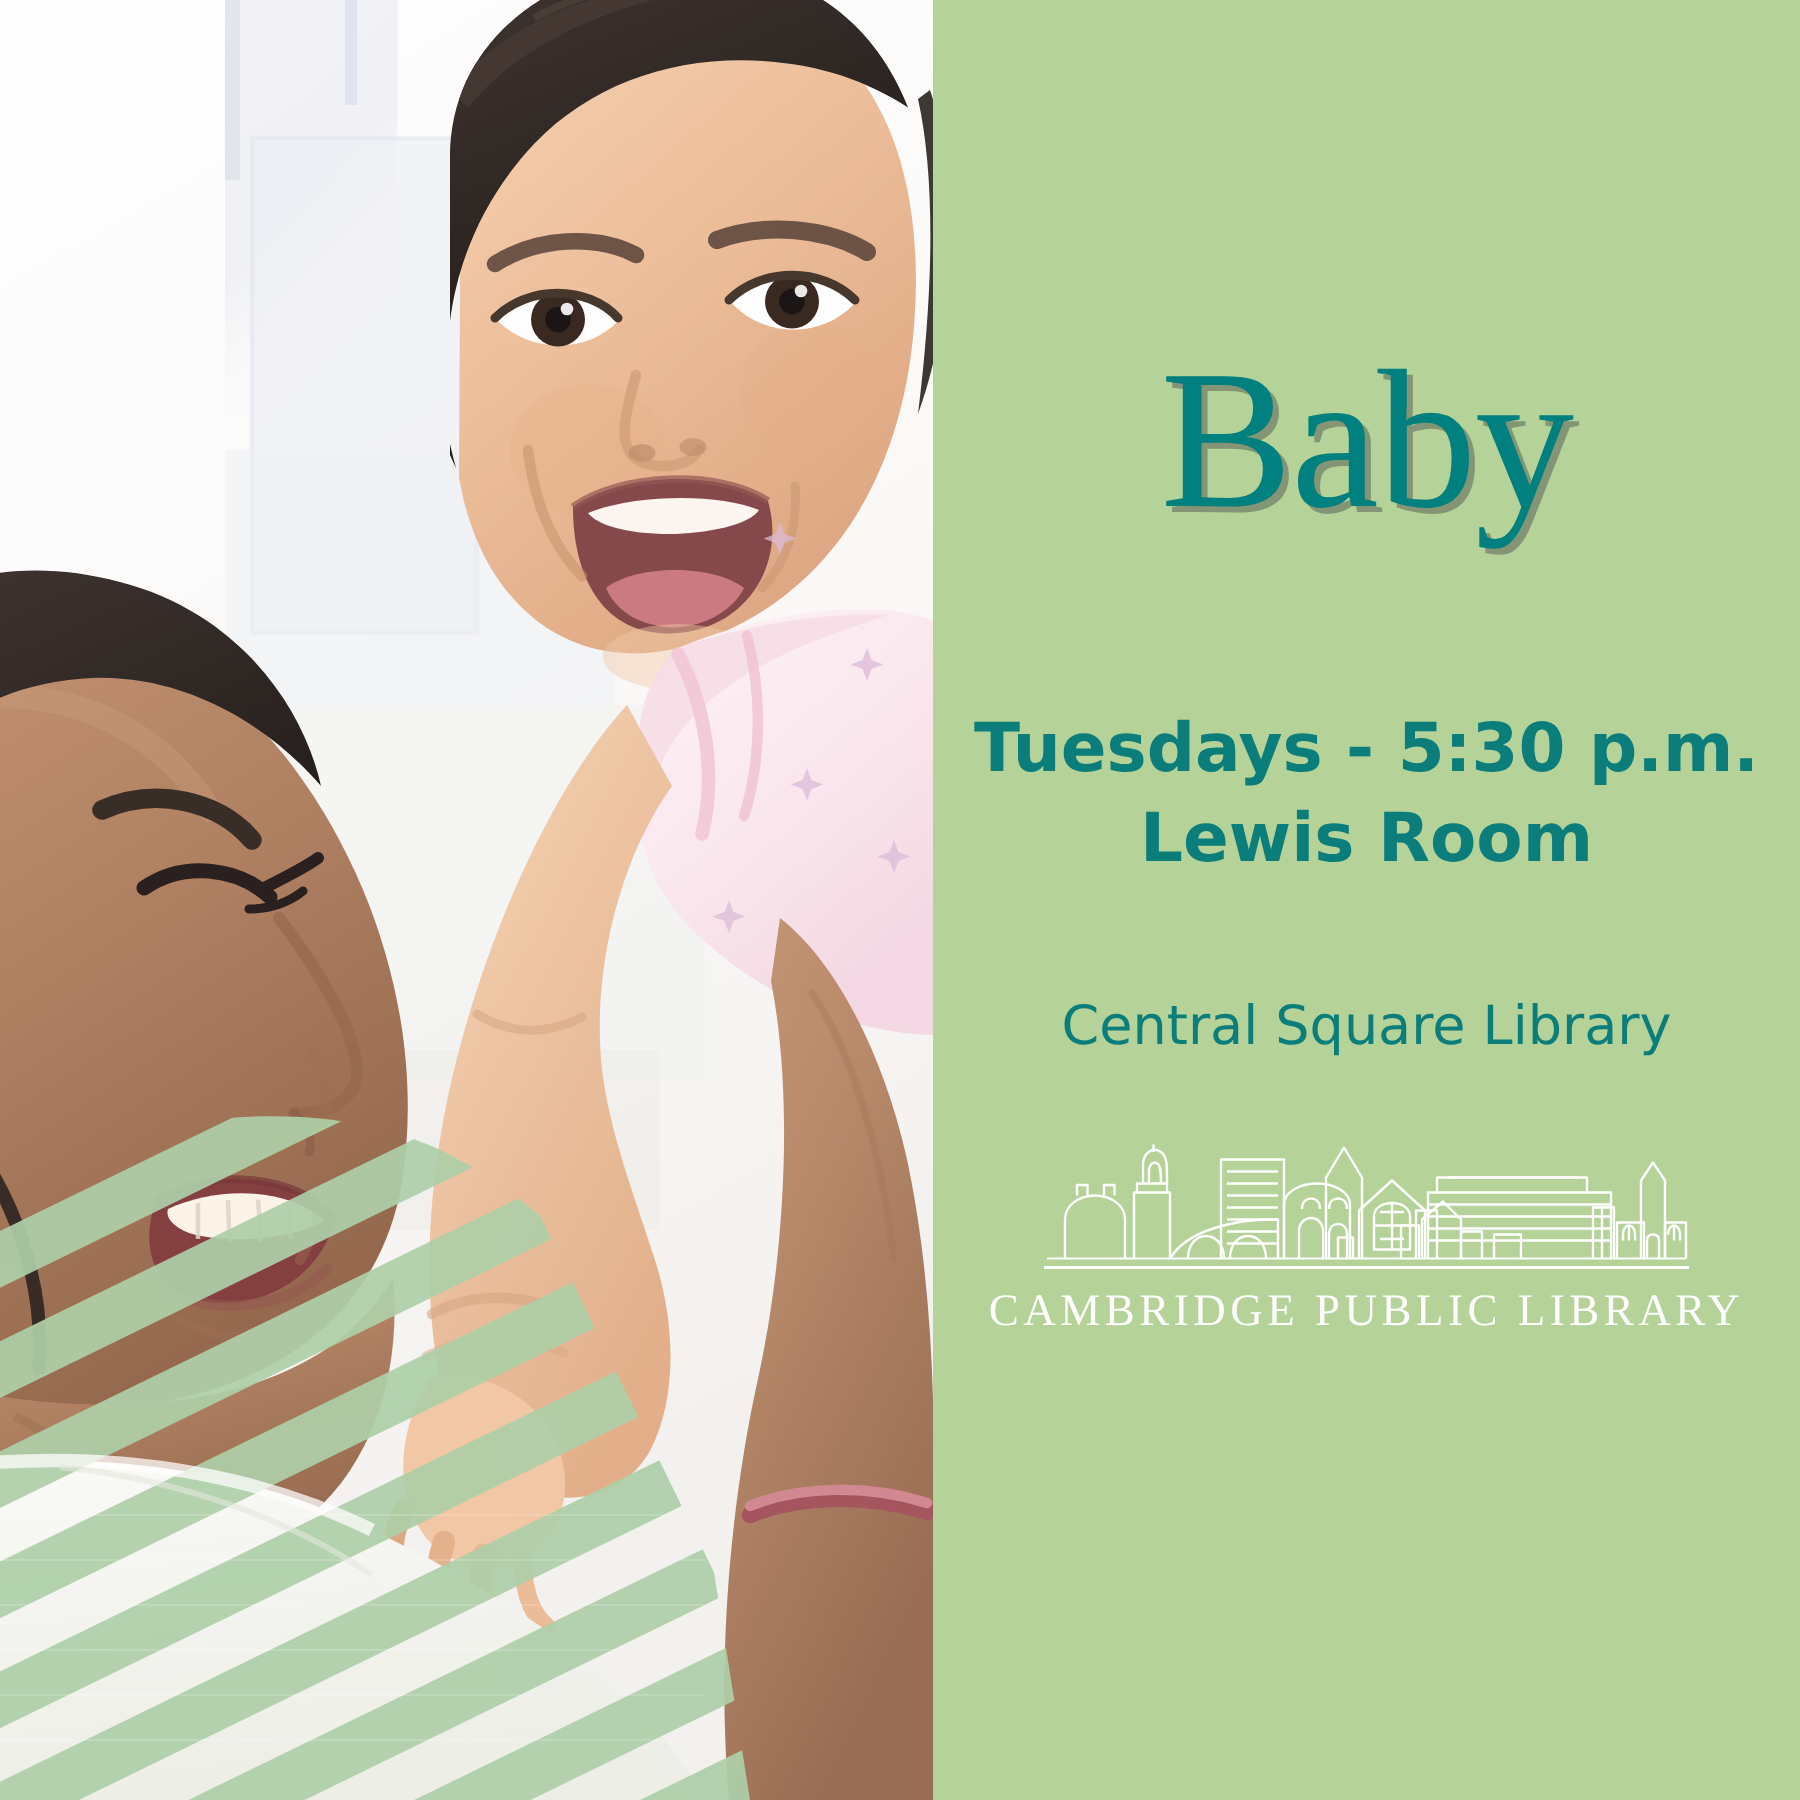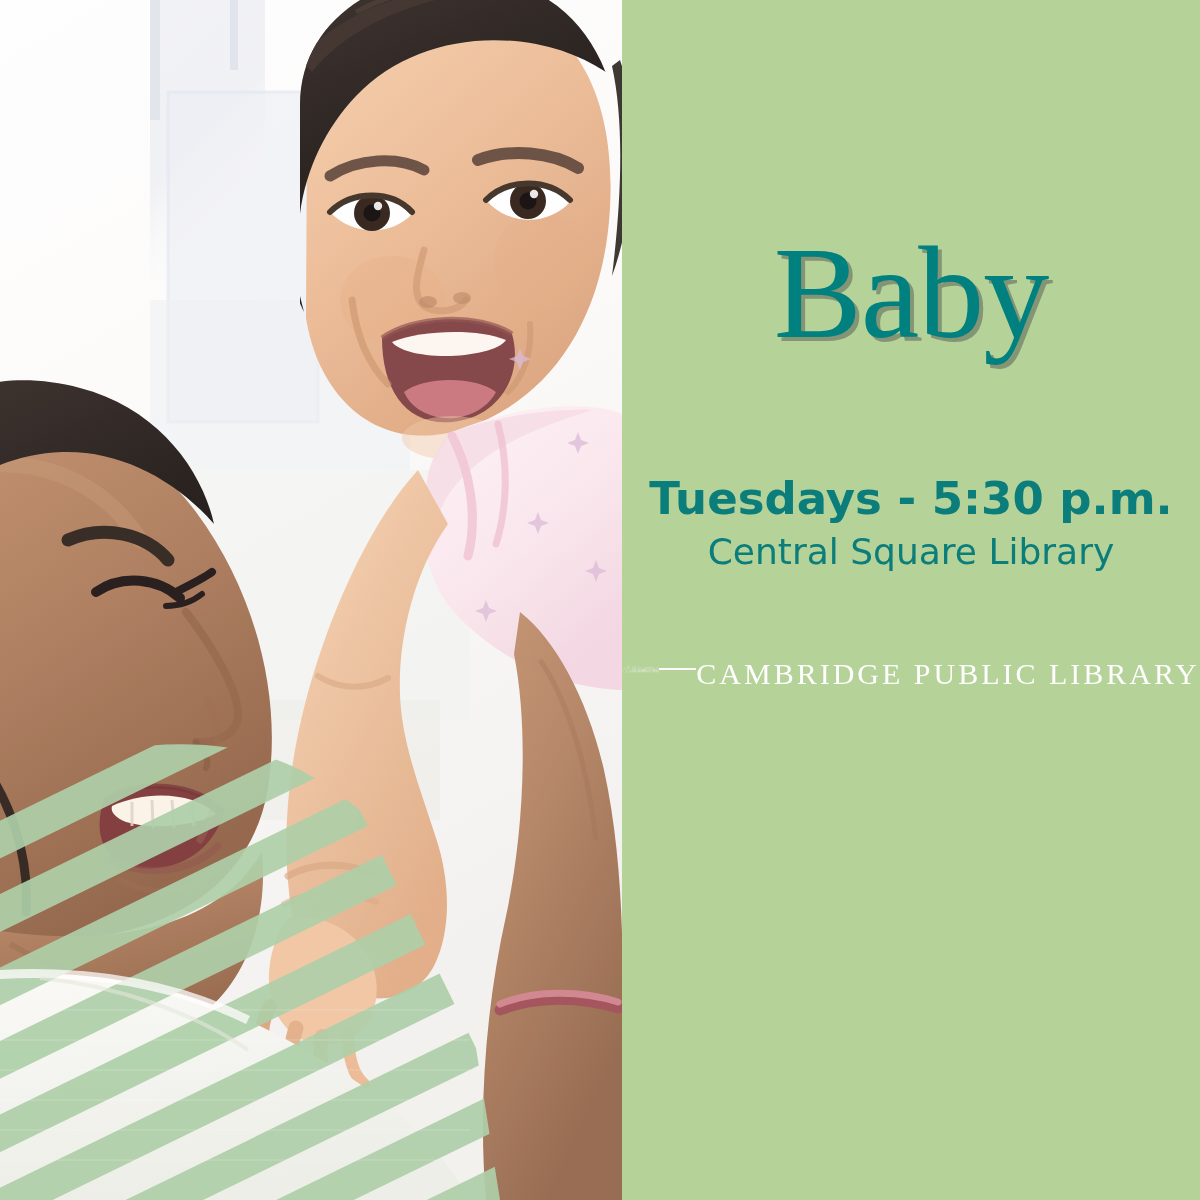--- a/index.html
+++ b/index.html
@@ -48,34 +48,35 @@
     font-family:"DejaVu Sans",sans-serif;
     color:#0b7d7b;
     font-size:45px;
     line-height:1.32;
     font-weight:700;
     white-space:nowrap;
   }
 
   .address-block{
     width:100%;text-align:center;
+    margin-top:74px;
   }
   .address-line{
     font-family:"DejaVu Sans",sans-serif;
     color:#0b7d7b;
     font-size:36px;
     line-height:1.30;
     font-weight:400;
     white-space:nowrap;
   }
 
   .logo-block{
     width:100%;
     margin-top:52px;
-    display:flex;flex-direction:row;align-items:center;justify-content:space-between;
+    display:flex;flex-direction:column;align-items:center;justify-content:space-between;
   }
   .skyline{display:block;width:430px;height:82px;}
   .logo-rule{
     width:430px;height:2px;background:#ffffff;margin-top:1px;
   }
   .logo-word{
     margin-top:11px;
     font-family:"Liberation Serif","DejaVu Serif",serif;
     color:#ffffff;
     font-size:30px;
@@ -322,20 +323,21 @@
   </div>
 
   <div class="panel">
 
     <div class="title-block">
       <div class="title-line">Baby</div>
     </div>
 
     <div class="schedule-block">
       <div class="schedule-line">Tuesdays - 5:30 p.m.</div>
+      <div class="schedule-line">Lewis Room</div>
     </div>
 
     <div class="address-block">
       <div class="address-line">Central Square Library</div>
     </div>
 
     <div class="logo-block">
       <svg class="skyline" viewBox="0 0 430 82" fill="none" stroke="#ffffff" stroke-width="1.6" stroke-linejoin="round">
 
         <path d="M2,78 H428" stroke-width="1.4"></path>

